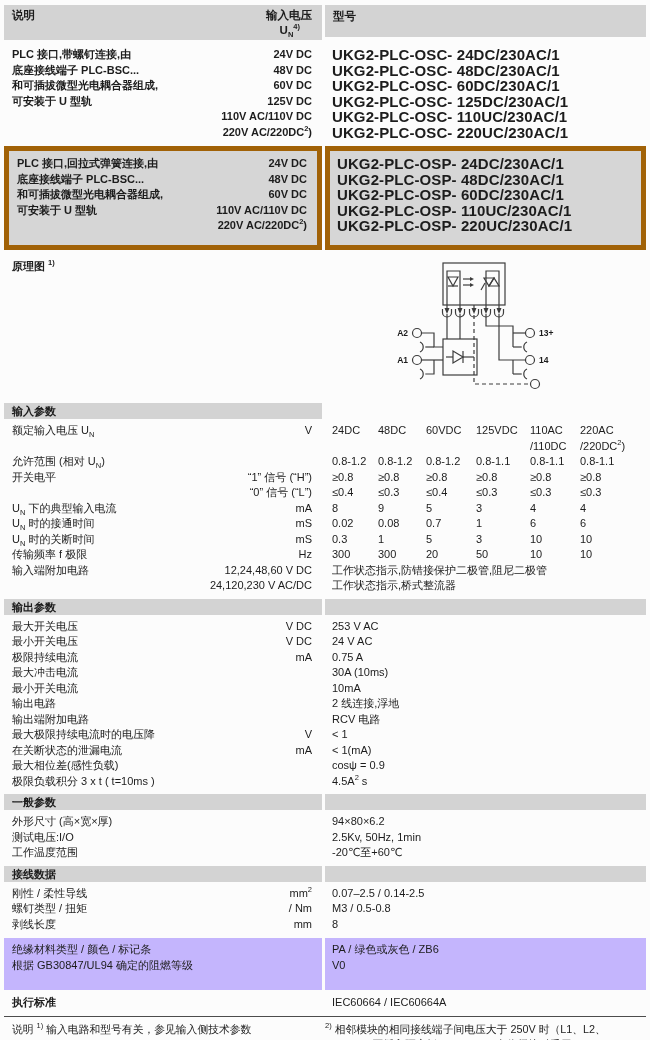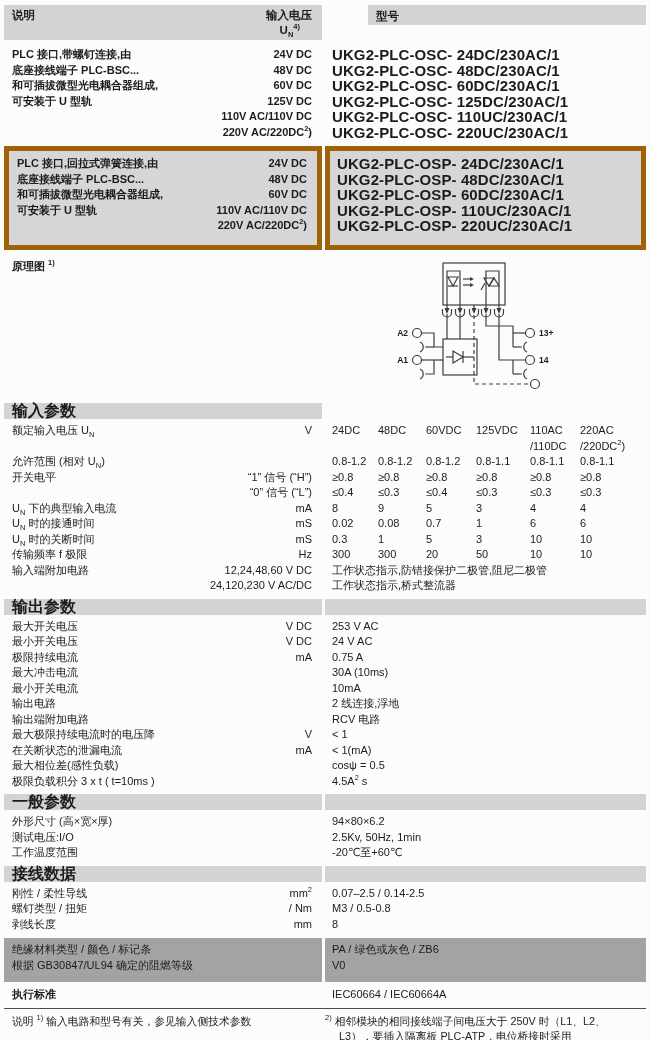--- a/index.html
+++ b/index.html
@@ -4,32 +4,32 @@
 <style>
   html,body { margin:0; padding:0; }
   body {
     width:650px; height:1040px; overflow:hidden;
     background:#fcfcfc; color:#1c1c1c;
     font-family:"Liberation Sans","DejaVu Sans",sans-serif;
     font-size:11px;
   }
   .page { padding:5px 4px 0 4px; }
   .row { display:grid; grid-template-columns:318px 1fr; column-gap:3px; }
-  .bar { background:#d3d3d3; height:16px; line-height:16px; font-weight:bold; padding-left:8px; font-size:16px; }
+  .bar { background:#d3d3d3; height:16px; line-height:16px; font-weight:bold; padding-left:8px; font-size:11px; }
   .bar.empty { padding-left:0; }
   sup { font-size:7.5px; line-height:0; vertical-align:super; }
   sub { font-size:7.5px; line-height:0; vertical-align:sub; }
 
   
   .top-header { margin-bottom:7px; align-items:start; }
   .th-left { background:#d3d3d3; height:35px; display:flex; justify-content:space-between;
              padding:3px 10px 0 8px; font-weight:bold; box-sizing:border-box; font-size:11.5px; }
   .th-volt { text-align:right; line-height:15px; }
   .th-volt .l2 { padding-right:12px; }
-  .th-right { background:#d3d3d3; height:20px; line-height:22px; padding-left:8px; font-weight:bold; box-sizing:border-box; font-size:11.5px;margin-left:43px; }
+  .th-right { background:#d3d3d3; height:32px; line-height:22px; padding-left:8px; font-weight:bold; box-sizing:border-box; font-size:11.5px; }
 
   
   .blk { line-height:15.5px; }
   .blk-left { display:grid; grid-template-columns:1fr 132px; padding-left:8px; padding-right:10px; }
   .blk-desc { font-weight:bold; }
   .blk-volts { text-align:right; font-weight:bold; }
   .blk-models { padding-left:7px; font-weight:bold; font-size:15px; letter-spacing:0.1px; }
   #block-screw { margin-bottom:6px; }
   #block-spring { margin-bottom:7px; }
   .gbox { background:#d6d6d6; border:5px solid #a16207; box-sizing:border-box; height:104px; padding-top:5px; }
@@ -46,21 +46,21 @@
   
   .bars { margin-bottom:4px; }
   .trow { line-height:15.5px; align-items:start; }
   .lab { display:flex; justify-content:space-between; padding-left:8px; padding-right:10px; }
   .val { padding-left:7px; }
   .vals { display:grid; grid-template-columns:46px 48px 50px 54px 50px 1fr; padding-left:7px; }
   .sec-gap { height:5px; }
 
   
   .mat { margin-top:6px; margin-bottom:4px; line-height:16px; }
-  .mat .cell { background:#a3a3a3; padding-top:3px; padding-bottom:9px; }
+  .mat .cell { background:#c4b5fd; padding-top:3px; padding-bottom:17px; }
   .mat .cell.l { padding-left:8px; }
   .mat .cell.r { padding-left:7px; }
 
   .std-row { line-height:16px; margin-bottom:6px; }
   .std-row .lab-b { padding-left:8px; font-weight:bold; }
 
   
   .footer { border-top:1.5px solid #4c4c4c; padding-top:5px; }
   .fnote { line-height:14.5px; font-size:10.8px; }
   .fnote-left { padding-left:8px; }
@@ -427,21 +427,21 @@
         <span>在关断状态的泄漏电流</span>
         <span>mA</span>
       </div>
     <div class="val">&lt; 1(mA)</div>
   </div>
   <div class="row trow">
     <div class="lab">
         <span>最大相位差(感性负载)</span>
         <span></span>
       </div>
-    <div class="val">cosψ = 0.5</div>
+    <div class="val">cosψ = 0.9</div>
   </div>
   <div class="row trow">
     <div class="lab">
         <span>极限负载积分 3 x t ( t=10ms )</span>
       </div>
     <div class="val"><span>4.5A</span><sup>2</sup><span> s</span></div>
   </div>
 
   <div class="sec-gap"></div>
 

